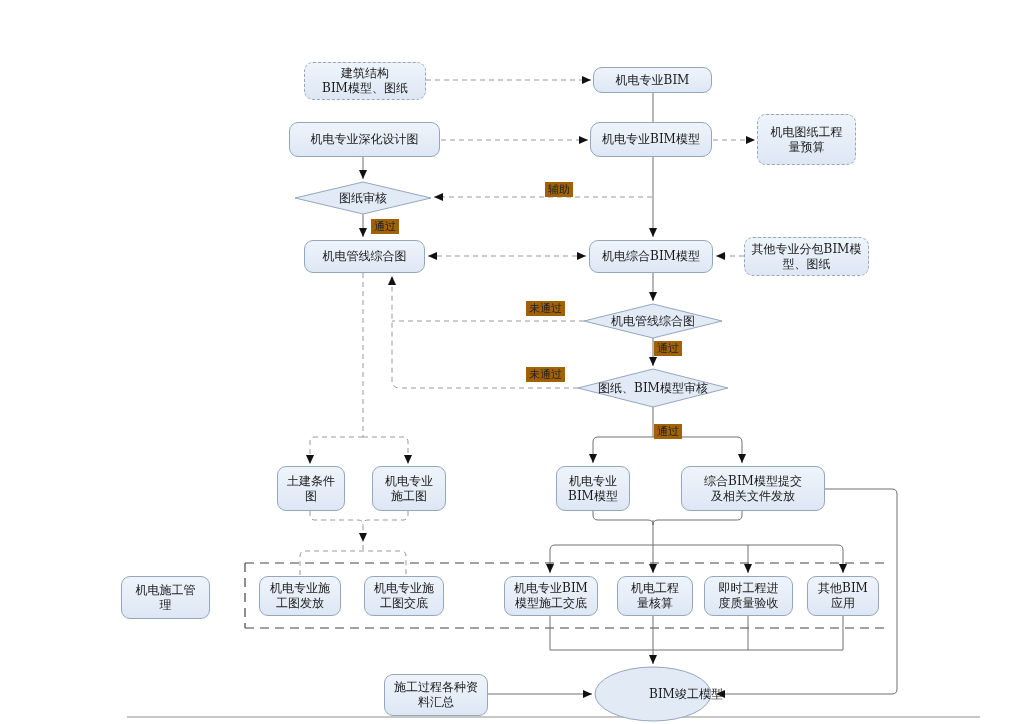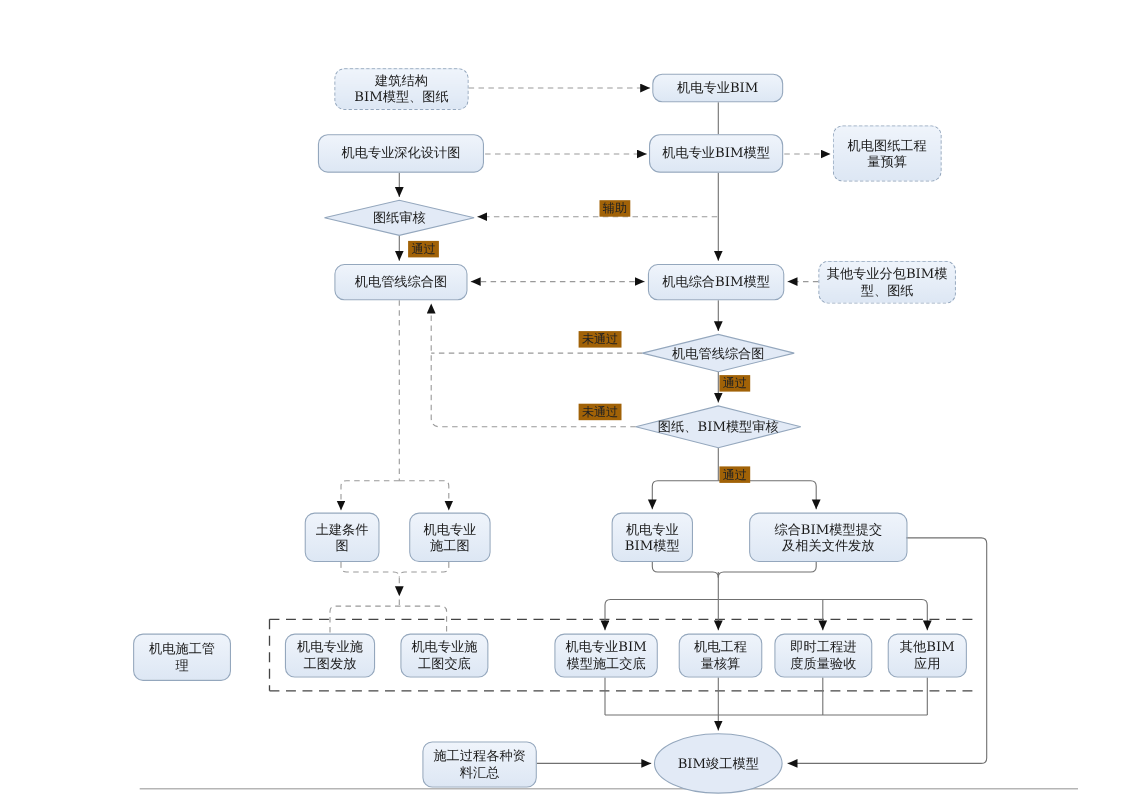--- a/index.html
+++ b/index.html
@@ -131,21 +131,21 @@
   <div class="node" style="left:704px;top:576px;width:89px;height:40px;">即时工程进
 度质量验收</div>
   <div class="node" style="left:807px;top:576px;width:72px;height:40px;">其他BIM
 应用</div>
   <div class="node" style="left:384px;top:674px;width:104px;height:42px;">施工过程各种资
 料汇总</div>
 
   <div class="shape-text" style="left:295px;top:182px;width:136px;height:32px;">图纸审核</div>
   <div class="shape-text" style="left:584px;top:304px;width:138px;height:34px;">机电管线综合图</div>
   <div class="shape-text" style="left:578px;top:369px;width:150px;height:38px;">图纸、BIM模型审核</div>
-  <div class="shape-text" style="left:595px;top:667px;width:116px;height:54px;">BIM竣工模型</div>
+  <div class="shape-text" style="left:628px;top:667px;width:116px;height:54px;">BIM竣工模型</div>
 
   <div class="edge-label" style="left:545px;top:182px;">辅助</div>
   <div class="edge-label" style="left:371px;top:219px;">通过</div>
   <div class="edge-label" style="left:526px;top:301px;">未通过</div>
   <div class="edge-label" style="left:654px;top:341px;">通过</div>
   <div class="edge-label" style="left:526px;top:367px;">未通过</div>
   <div class="edge-label" style="left:654px;top:424px;">通过</div>
 
 </div>
 

